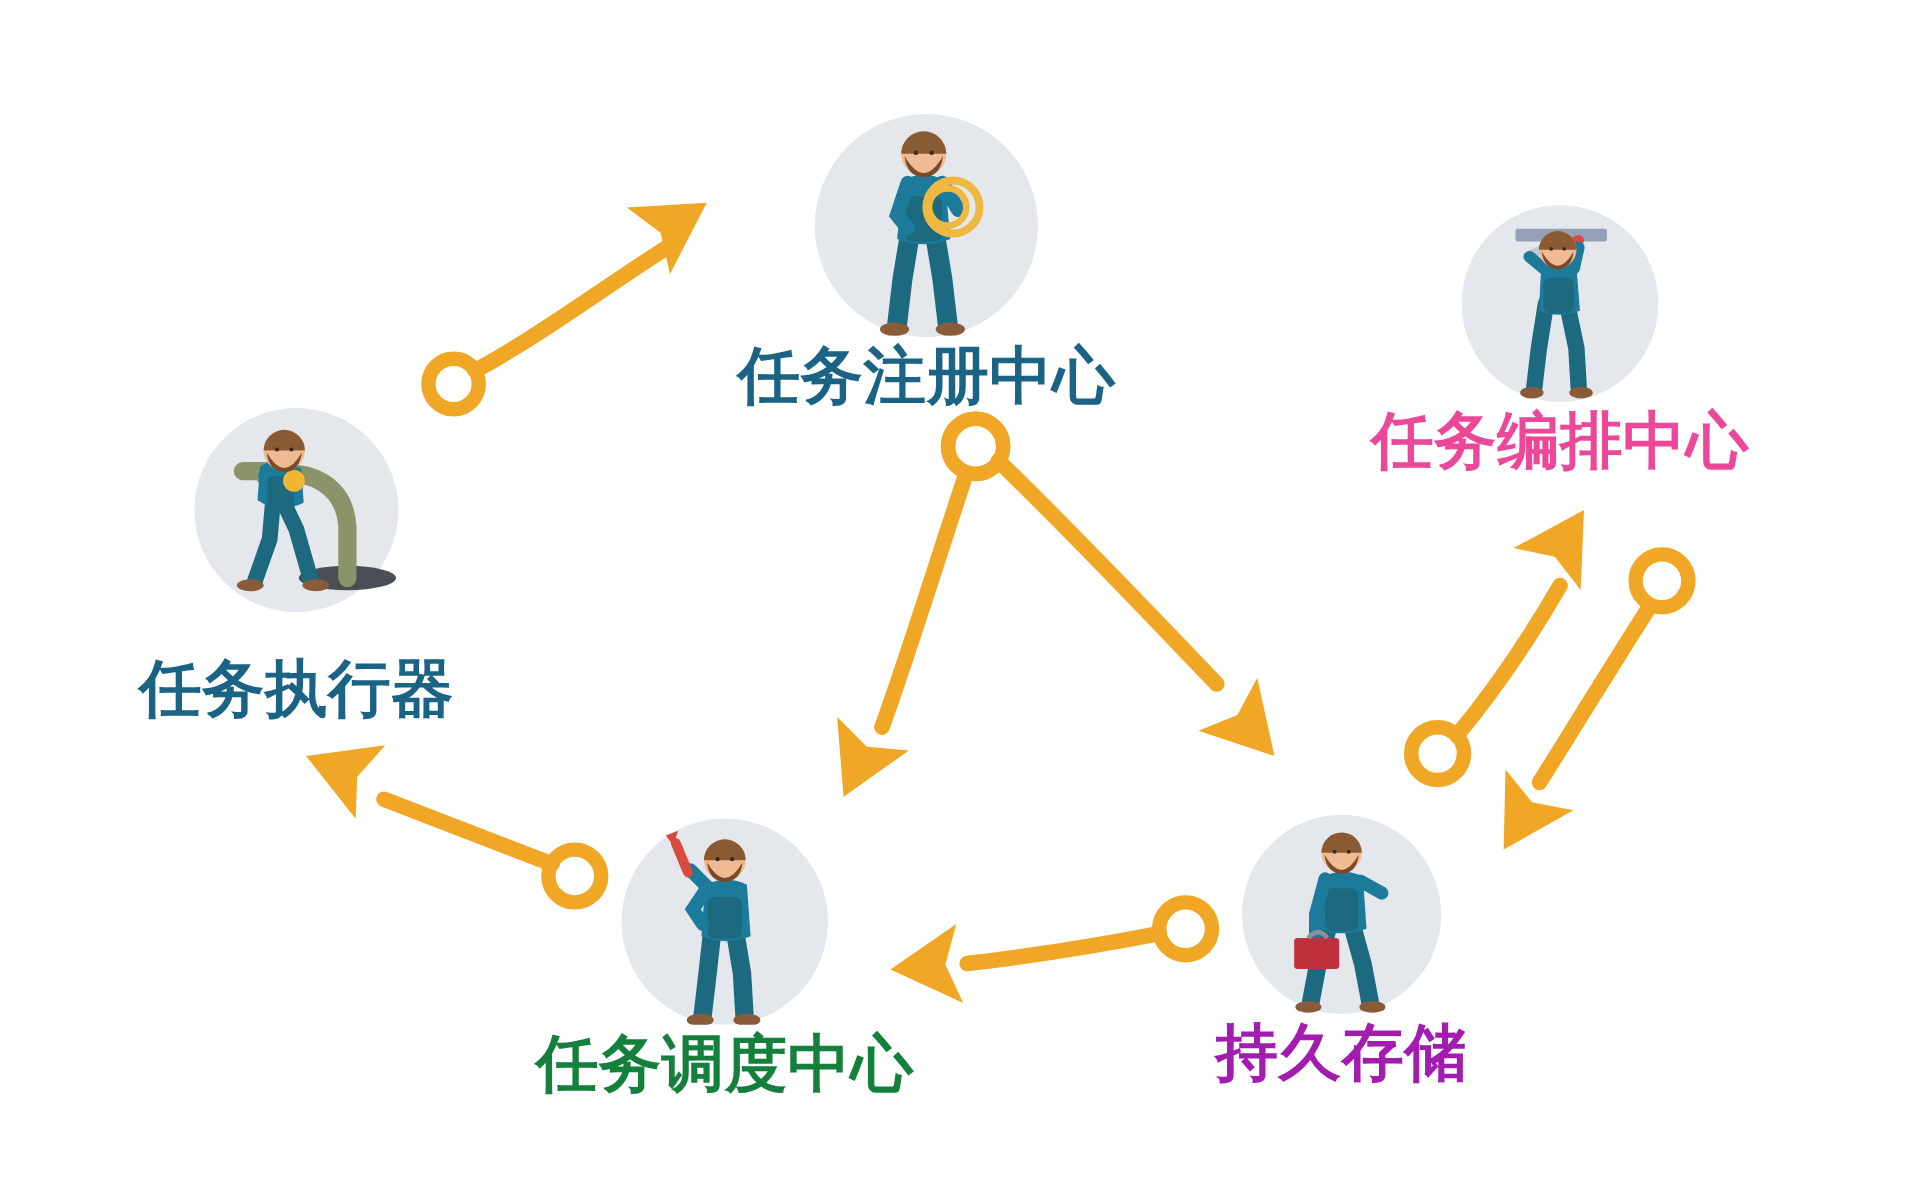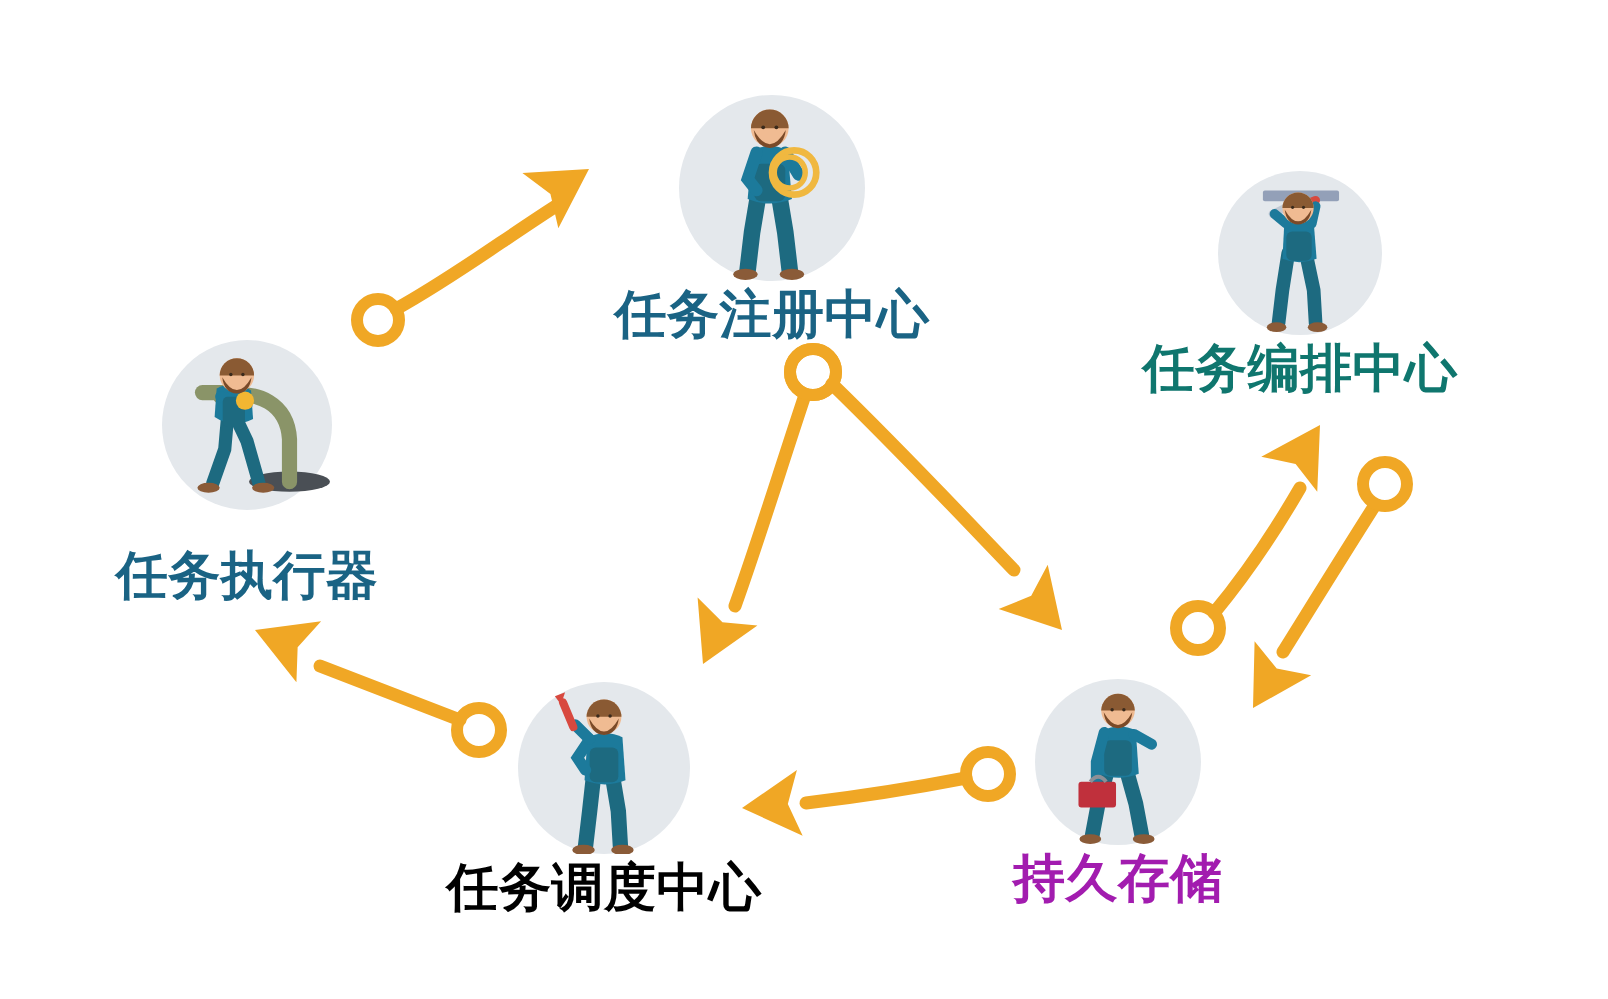--- a/index.html
+++ b/index.html
@@ -169,21 +169,21 @@
     <circle cx="82" cy="38" r="16" fill="#f0bb92"></circle>
     <path d="M 66 38 a 16 16 0 0 1 32 0 z" fill="#8a5a33"></path>
     <path d="M 68.4 39.6 q 13.6 24 27.2 0 q -1.6 14.4 -13.6 15.2 q -12 -0.8 -13.6 -15.2 z" fill="#7a4a28"></path>
     <circle cx="76.4" cy="37.2" r="1.6" fill="#3a2a1c"></circle>
     <circle cx="87.6" cy="37.2" r="1.6" fill="#3a2a1c"></circle>
       <ellipse cx="60" cy="160" rx="10" ry="5" fill="#8a5b38"></ellipse>
       <ellipse cx="102" cy="160" rx="10" ry="5" fill="#8a5b38"></ellipse>
     </g>
           </svg>
         </div>
-        <div class="node-label" style="color: #0f766e;">任务编排中心</div>
+        <div class="node-label" style="color: #ec4899;">任务编排中心</div>
       </div>
       <div class="node" style="left: 364px; top: 682px; width: 480px;">
         <div class="avatar" style="width: 172px; height: 172px; background: rgb(228, 232, 236);">
           <svg viewBox="0 0 168 168" xmlns="http://www.w3.org/2000/svg">
     <g>
       <path d="M74 90 L 70 126 L 66 160" stroke="#1d6a80" stroke-width="15" fill="none" stroke-linecap="round"></path>
       <path d="M92 90 L 98 126 L 100 160" stroke="#1d6a80" stroke-width="15" fill="none" stroke-linecap="round"></path>
       <path d="M68 54 q 18 -8 34 0 l 3 42 q -20 8 -40 0 z" fill="#1c7a9b"></path>
       <rect x="70" y="64" width="28" height="34" rx="6" fill="#1d6a80"></rect>
       <path d="M70 56 L 58 74 L 66 86" stroke="#1c7a9b" stroke-width="11" fill="none" stroke-linecap="round"></path>
@@ -194,21 +194,21 @@
     <circle cx="84" cy="34" r="17" fill="#f0bb92"></circle>
     <path d="M 67 34 a 17 17 0 0 1 34 0 z" fill="#8a5a33"></path>
     <path d="M 69.55 35.7 q 14.45 25.5 28.9 0 q -1.7000000000000002 15.3 -14.45 16.15 q -12.75 -0.8500000000000001 -14.45 -16.15 z" fill="#7a4a28"></path>
     <circle cx="78.05" cy="33.15" r="1.7000000000000002" fill="#3a2a1c"></circle>
     <circle cx="89.95" cy="33.15" r="1.7000000000000002" fill="#3a2a1c"></circle>
       <ellipse cx="64" cy="164" rx="11" ry="5" fill="#8a5b38"></ellipse>
       <ellipse cx="102" cy="164" rx="11" ry="5" fill="#8a5b38"></ellipse>
     </g>
           </svg>
         </div>
-        <div class="node-label" style="color: #000000;">任务调度中心</div>
+        <div class="node-label" style="color: #15803d;">任务调度中心</div>
       </div>
       <div class="node" style="left: 878px; top: 679px; width: 480px;">
         <div class="avatar" style="width: 166px; height: 166px; background: rgb(228, 232, 236);">
           <svg viewBox="0 0 168 168" xmlns="http://www.w3.org/2000/svg">
     <g>
       <path d="M74 90 L 64 126 L 58 158" stroke="#1d6a80" stroke-width="15" fill="none" stroke-linecap="round"></path>
       <path d="M92 90 L 102 126 L 108 158" stroke="#1d6a80" stroke-width="15" fill="none" stroke-linecap="round"></path>
       <path d="M68 52 q 18 -8 34 0 l 3 44 q -20 8 -40 0 z" fill="#1c7a9b"></path>
       <rect x="70" y="62" width="28" height="36" rx="6" fill="#1d6a80"></rect>
       <path d="M70 54 L 62 84 L 62 104" stroke="#1c7a9b" stroke-width="11" fill="none" stroke-linecap="round"></path>

